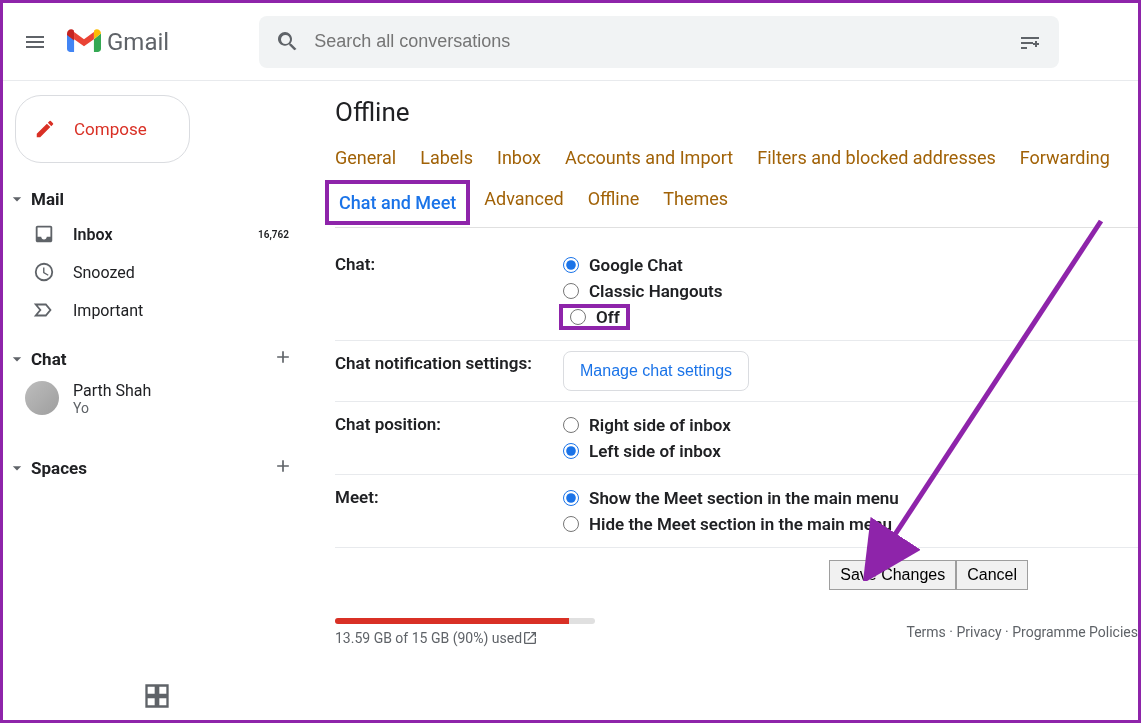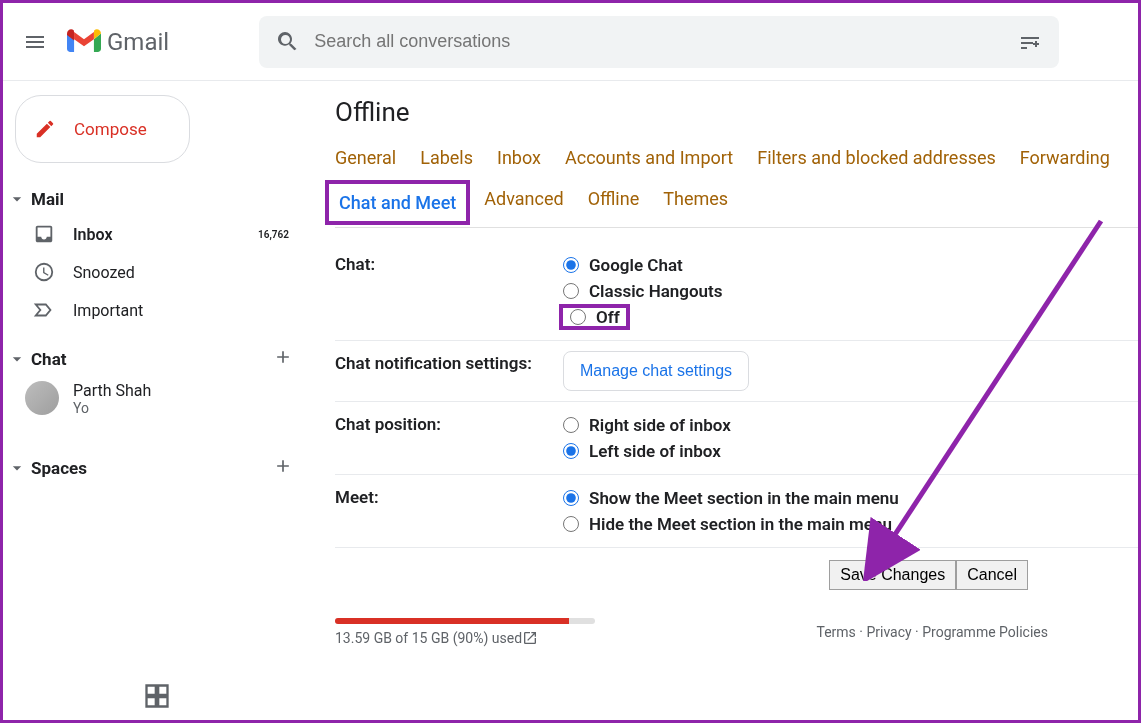--- a/index.html
+++ b/index.html
@@ -54,21 +54,21 @@
 .radio-row input { margin-right: 10px; width: 16px; height: 16px; accent-color: #1a73e8; cursor: pointer; }
 .radio-row.highlight { border: 4px solid #8e24aa; display: inline-flex; padding: 0 6px 0 7px; margin-left: -4px; }
 .manage-btn { border: 1px solid #dadce0; border-radius: 8px; color: #1a73e8; font-size: 16px; font-weight: 500; padding: 10px 16px; background: #fff; cursor: pointer; }
 .action-row { display: flex; justify-content: flex-end; padding: 12px 110px 12px 0; }
 .action-btn { border: 1px solid #9e9e9e; background: #f1f1f1; padding: 5px 10px; font-size: 16px; cursor: pointer; }
 .footer { display: flex; align-items: center; padding: 16px 0 0 0; font-size: 14px; color: #5f6368; }
 .storage-bar { width: 260px; height: 6px; background: #e0e0e0; border-radius: 3px; overflow: hidden; margin-bottom: 6px; }
 .storage-fill { width: 90%; height: 100%; background: #d93025; }
 .storage-text { display: flex; align-items: center; }
 .storage-text svg { width: 16px; height: 16px; fill: #5f6368; }
-.footer-links { margin-left: auto; margin-right: 90px; }
+.footer-links { margin-left: auto; }
 .footer-links span { cursor: pointer; }
 .arrow-annot { position: absolute; pointer-events: none; }
 </style>
 </head>
 <body>
 
 <div class="header">
   <div class="menu-btn">
     <svg viewBox="0 0 24 24">
         <path d="M3 18h18v-2H3v2zm0-5h18v-2H3v2zm0-7v2h18V6H3z"></path>

